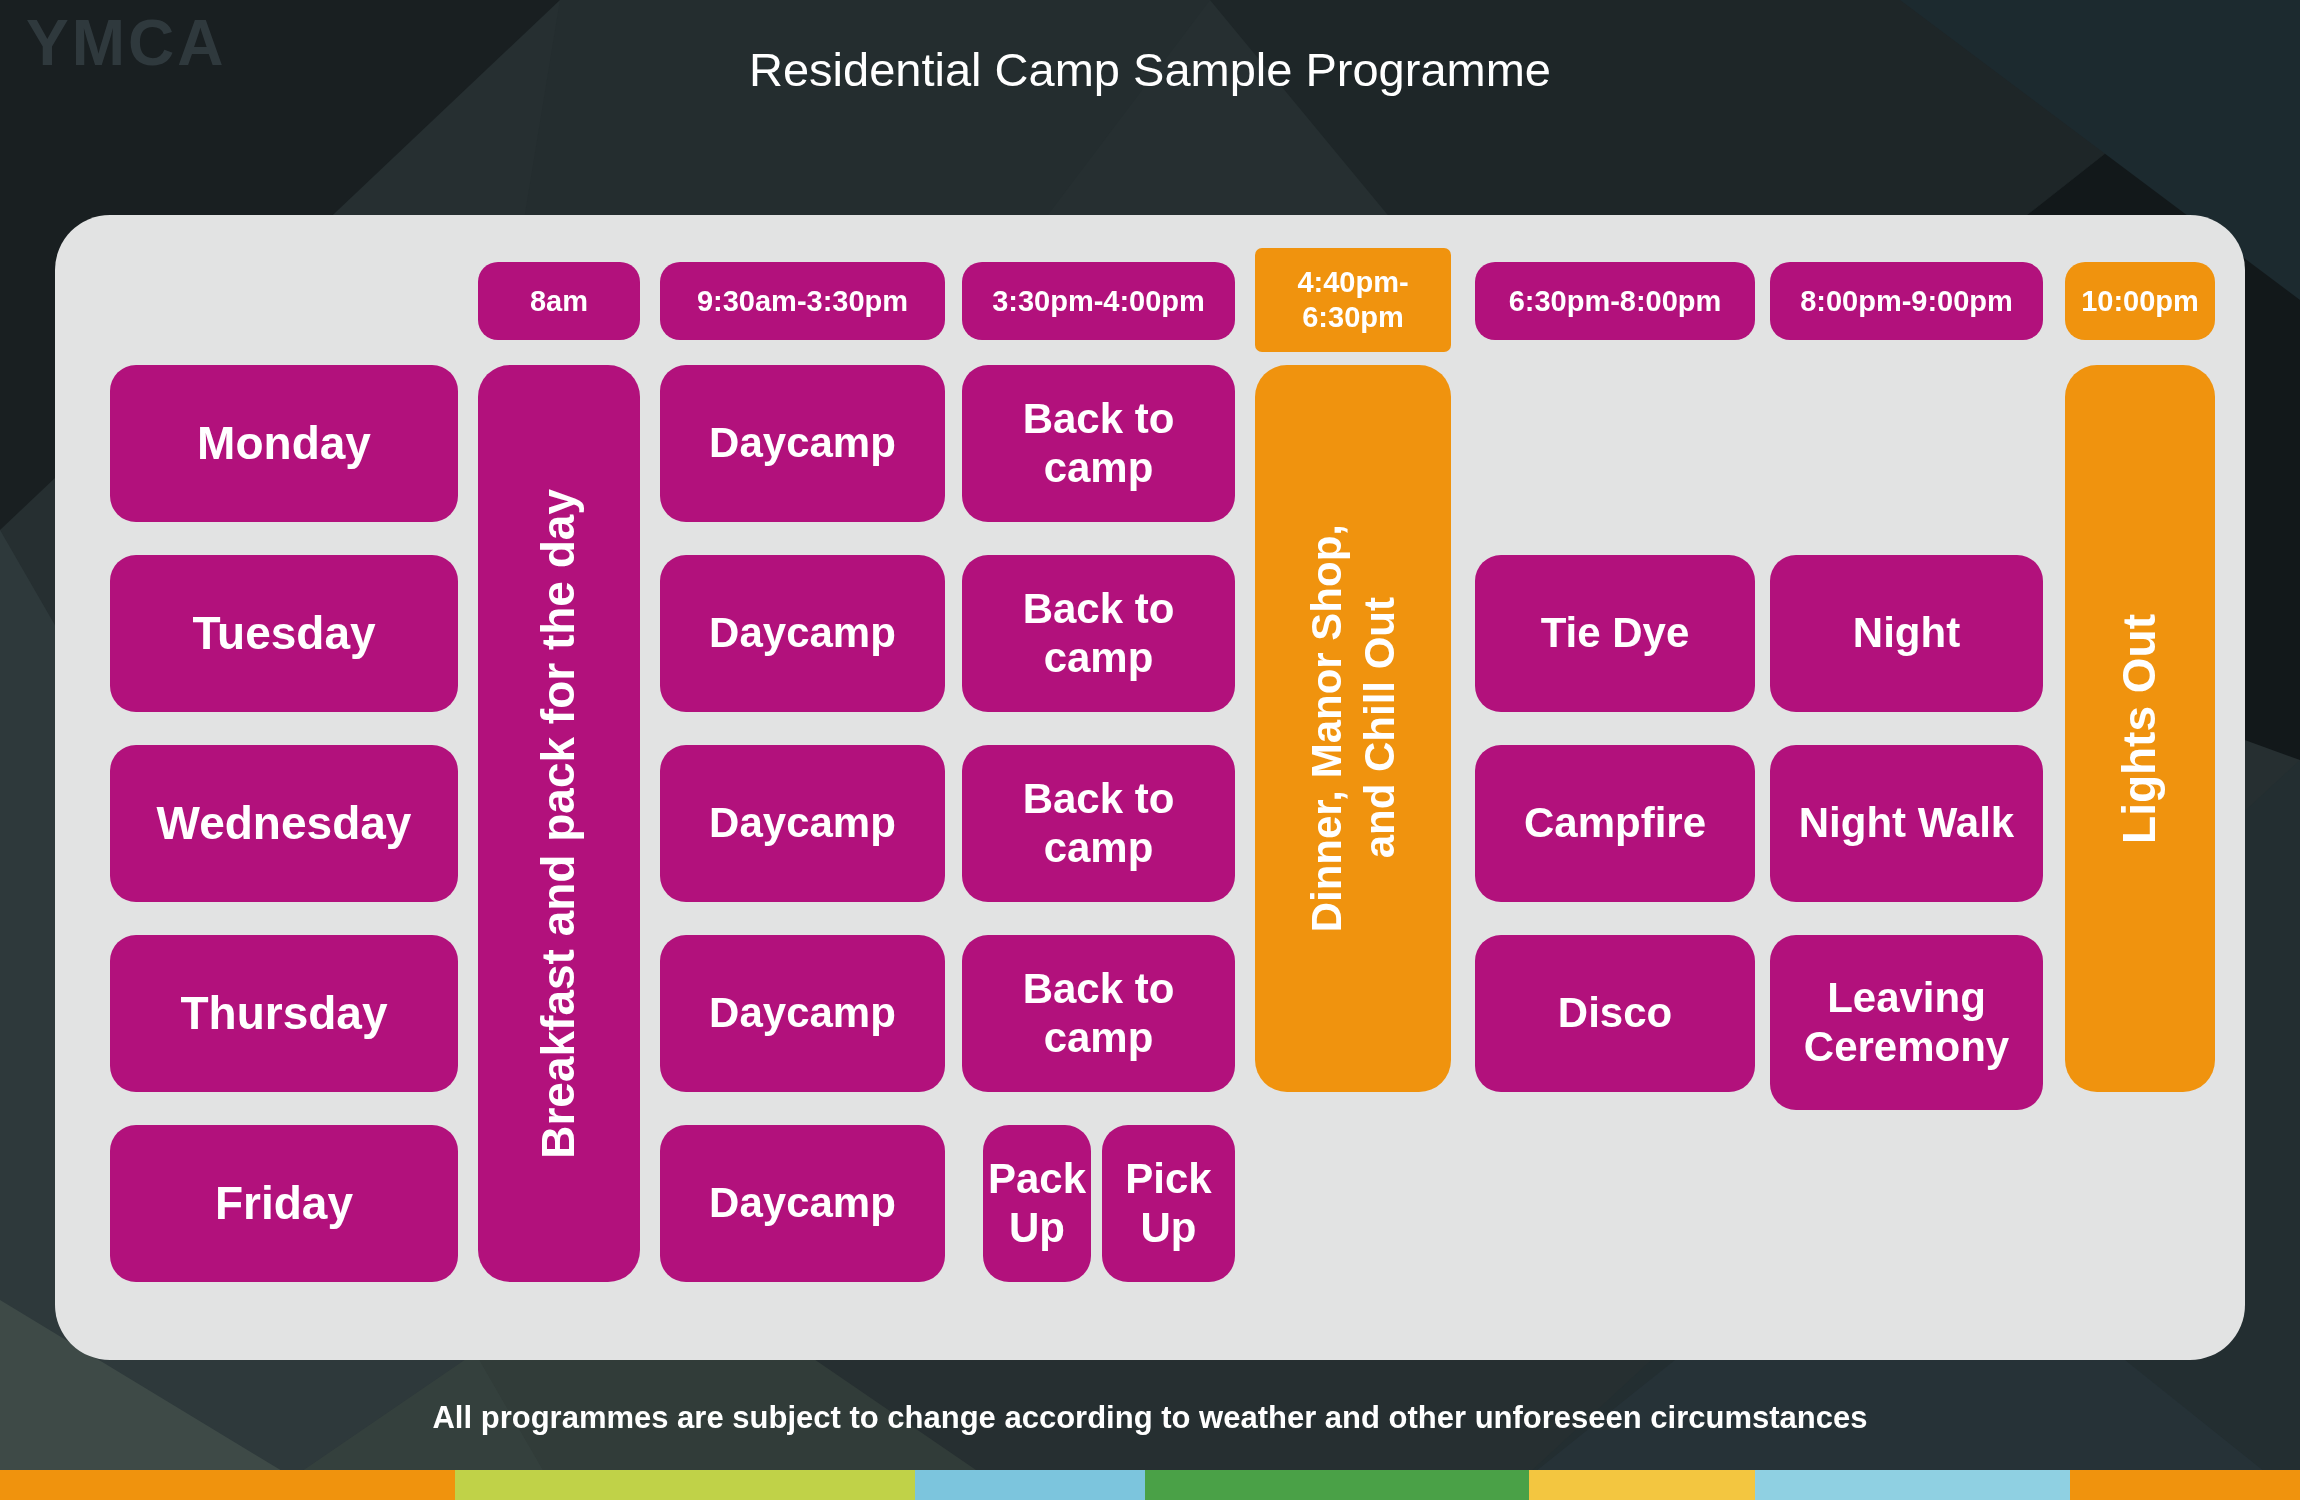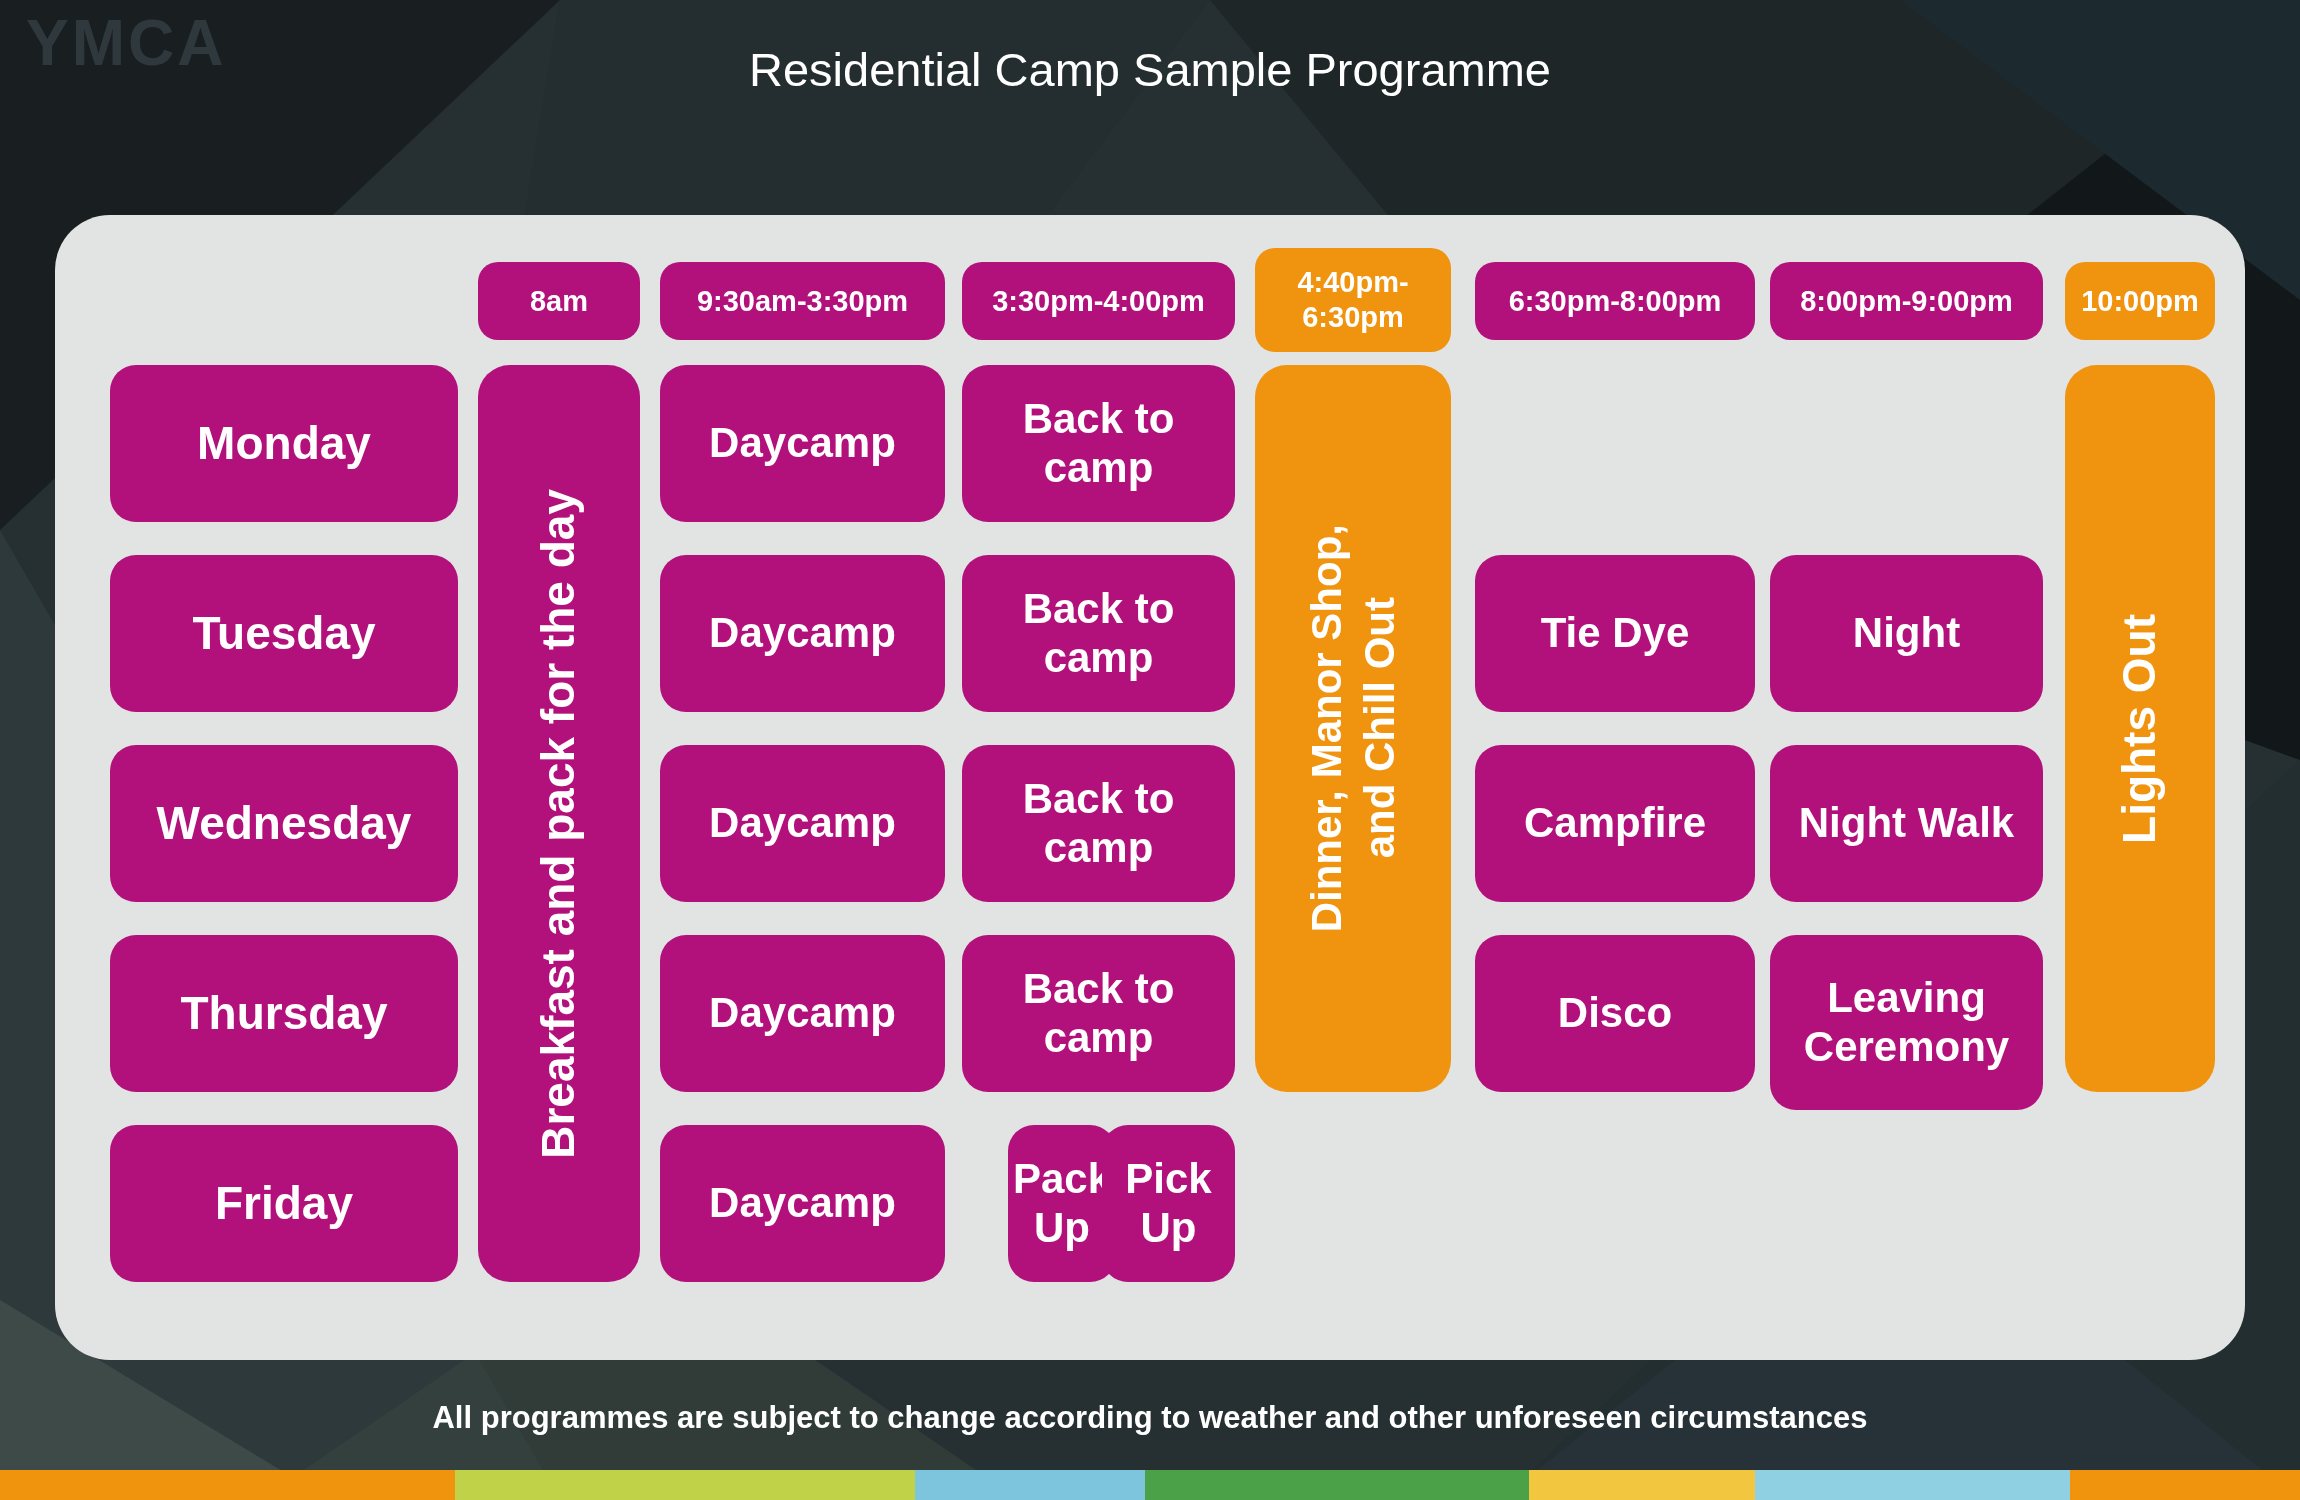--- a/index.html
+++ b/index.html
@@ -21,21 +21,21 @@
     position: absolute; left: 55px; top: 215px; width: 2190px; height: 1145px;
     background: #e2e3e3; border-radius: 55px;
   }
   .cell {
     position: absolute; display: flex; align-items: center; justify-content: center;
     text-align: center; background: #b2117c; color: #fff;
     border-radius: 26px; white-space: pre-line; line-height: 1.15;
   }
   .orange { background: #f0930e; }
   .pill { font-size: 29px; border-radius: 20px; padding: 4px 8px; white-space: nowrap; line-height: 1.2; }
-  .pill.wrap { white-space: normal; }
+  .pill.wrap { white-space: normal; border-radius: 7px; }
   .day { font-size: 46px; }
   .act { font-size: 42px; padding: 0 18px; }
   .vbar { border-radius: 32px; }
   .vtext {
     writing-mode: vertical-rl; transform: rotate(180deg);
     text-align: center; white-space: pre-line; line-height: 1.25;
   }
   .breakfast-text { font-size: 46px; }
   .dinner-text { font-size: 42px; }
   .lights-text { font-size: 46px; }
@@ -91,21 +91,21 @@
   <div class="cell act" style="left:660px;top:365px;width:285px;height:157px">Daycamp</div>
   <div class="cell act" style="left:660px;top:555px;width:285px;height:157px">Daycamp</div>
   <div class="cell act" style="left:660px;top:745px;width:285px;height:157px">Daycamp</div>
   <div class="cell act" style="left:660px;top:935px;width:285px;height:157px">Daycamp</div>
   <div class="cell act" style="left:660px;top:1125px;width:285px;height:157px">Daycamp</div>
 
   <div class="cell act" style="left:962px;top:365px;width:273px;height:157px">Back to camp</div>
   <div class="cell act" style="left:962px;top:555px;width:273px;height:157px">Back to camp</div>
   <div class="cell act" style="left:962px;top:745px;width:273px;height:157px">Back to camp</div>
   <div class="cell act" style="left:962px;top:935px;width:273px;height:157px">Back to camp</div>
-  <div class="cell act" style="left:1008px;top:1125px;width:108px;height:157px;padding:0 6px">Pack Up</div>
+  <div class="cell act" style="left:983px;top:1125px;width:108px;height:157px;padding:0 6px">Pack Up</div>
   <div class="cell act" style="left:1102px;top:1125px;width:133px;height:157px;padding:0 6px">Pick Up</div>
 
   <div class="cell vbar orange" style="left:1255px;top:365px;width:196px;height:727px">
     <span class="vtext dinner-text">Dinner, Manor Shop,
 and Chill Out</span>
   </div>
 
   <div class="cell act" style="left:1475px;top:555px;width:280px;height:157px">Tie Dye</div>
   <div class="cell act" style="left:1770px;top:555px;width:273px;height:157px">Night</div>
   <div class="cell act" style="left:1475px;top:745px;width:280px;height:157px">Campfire</div>

